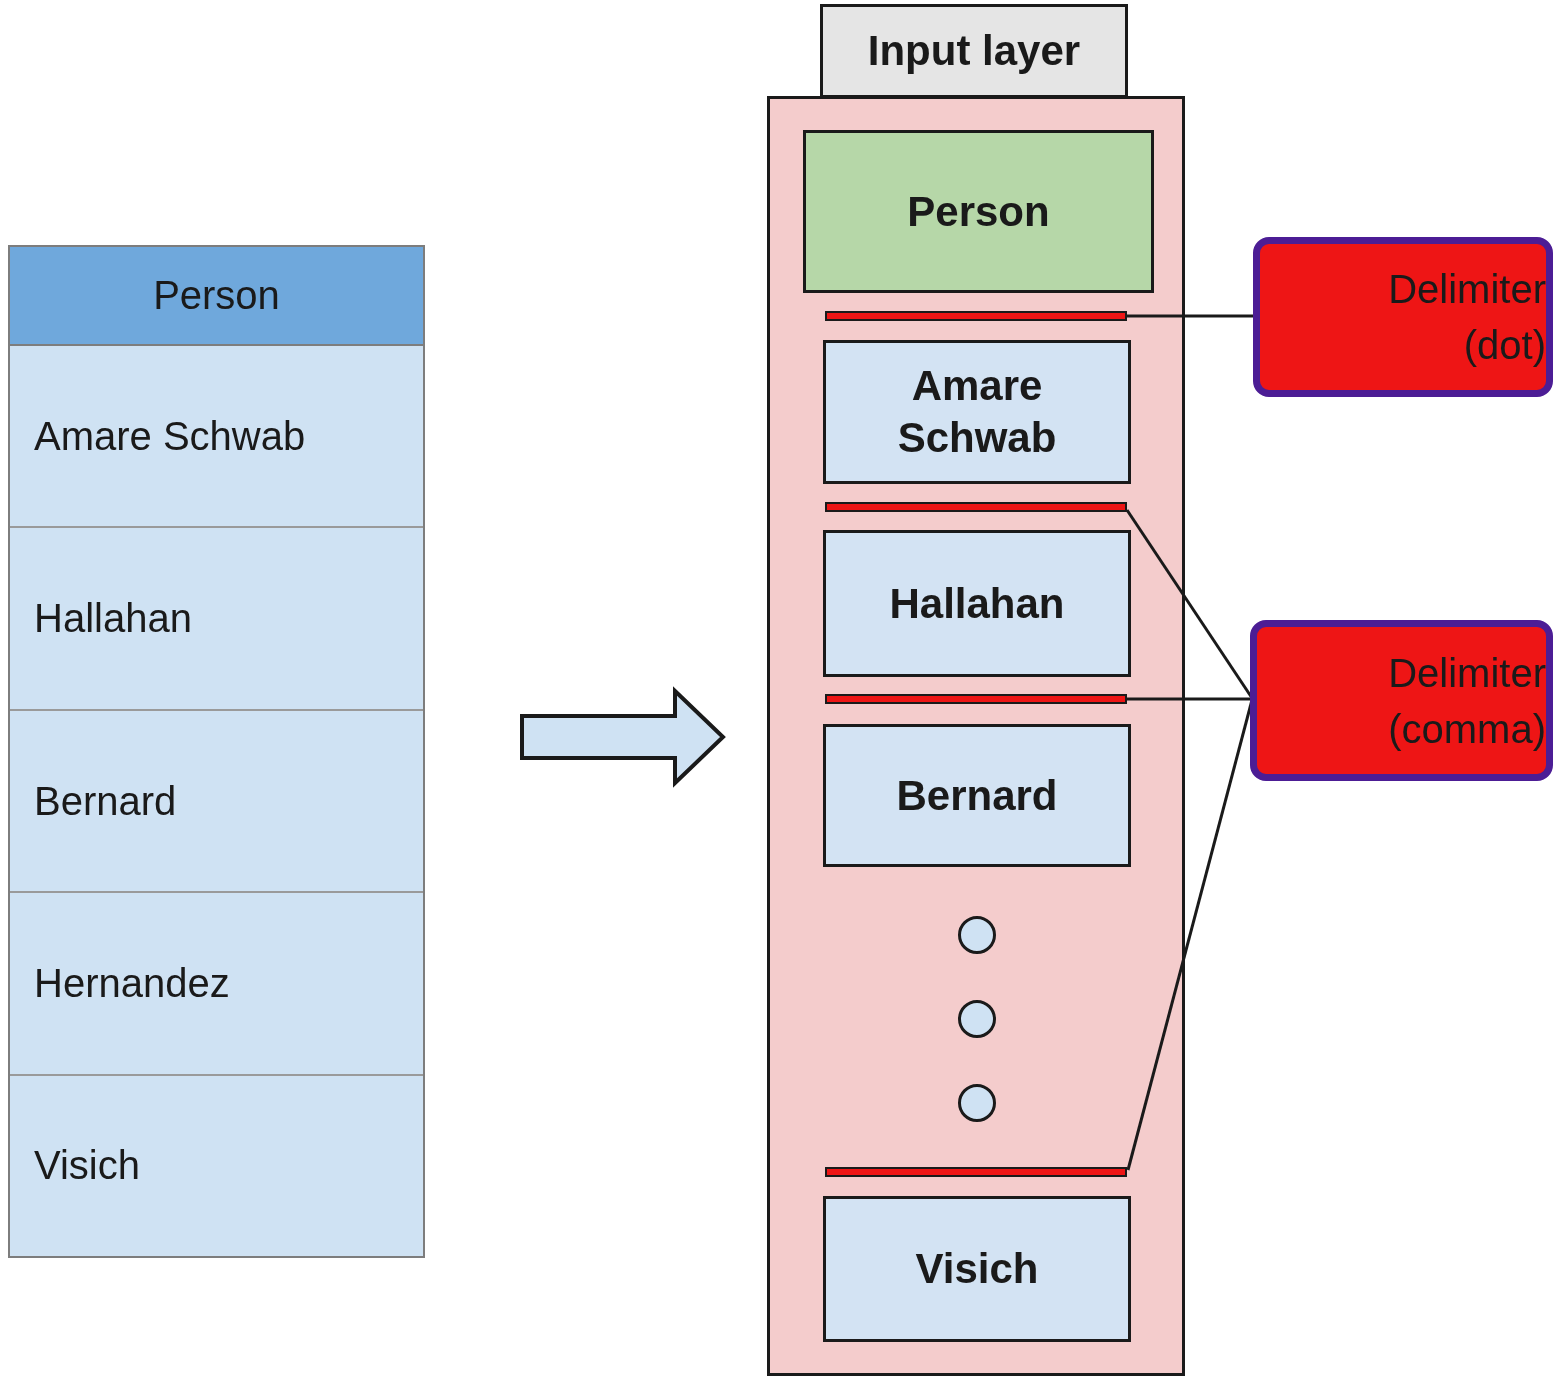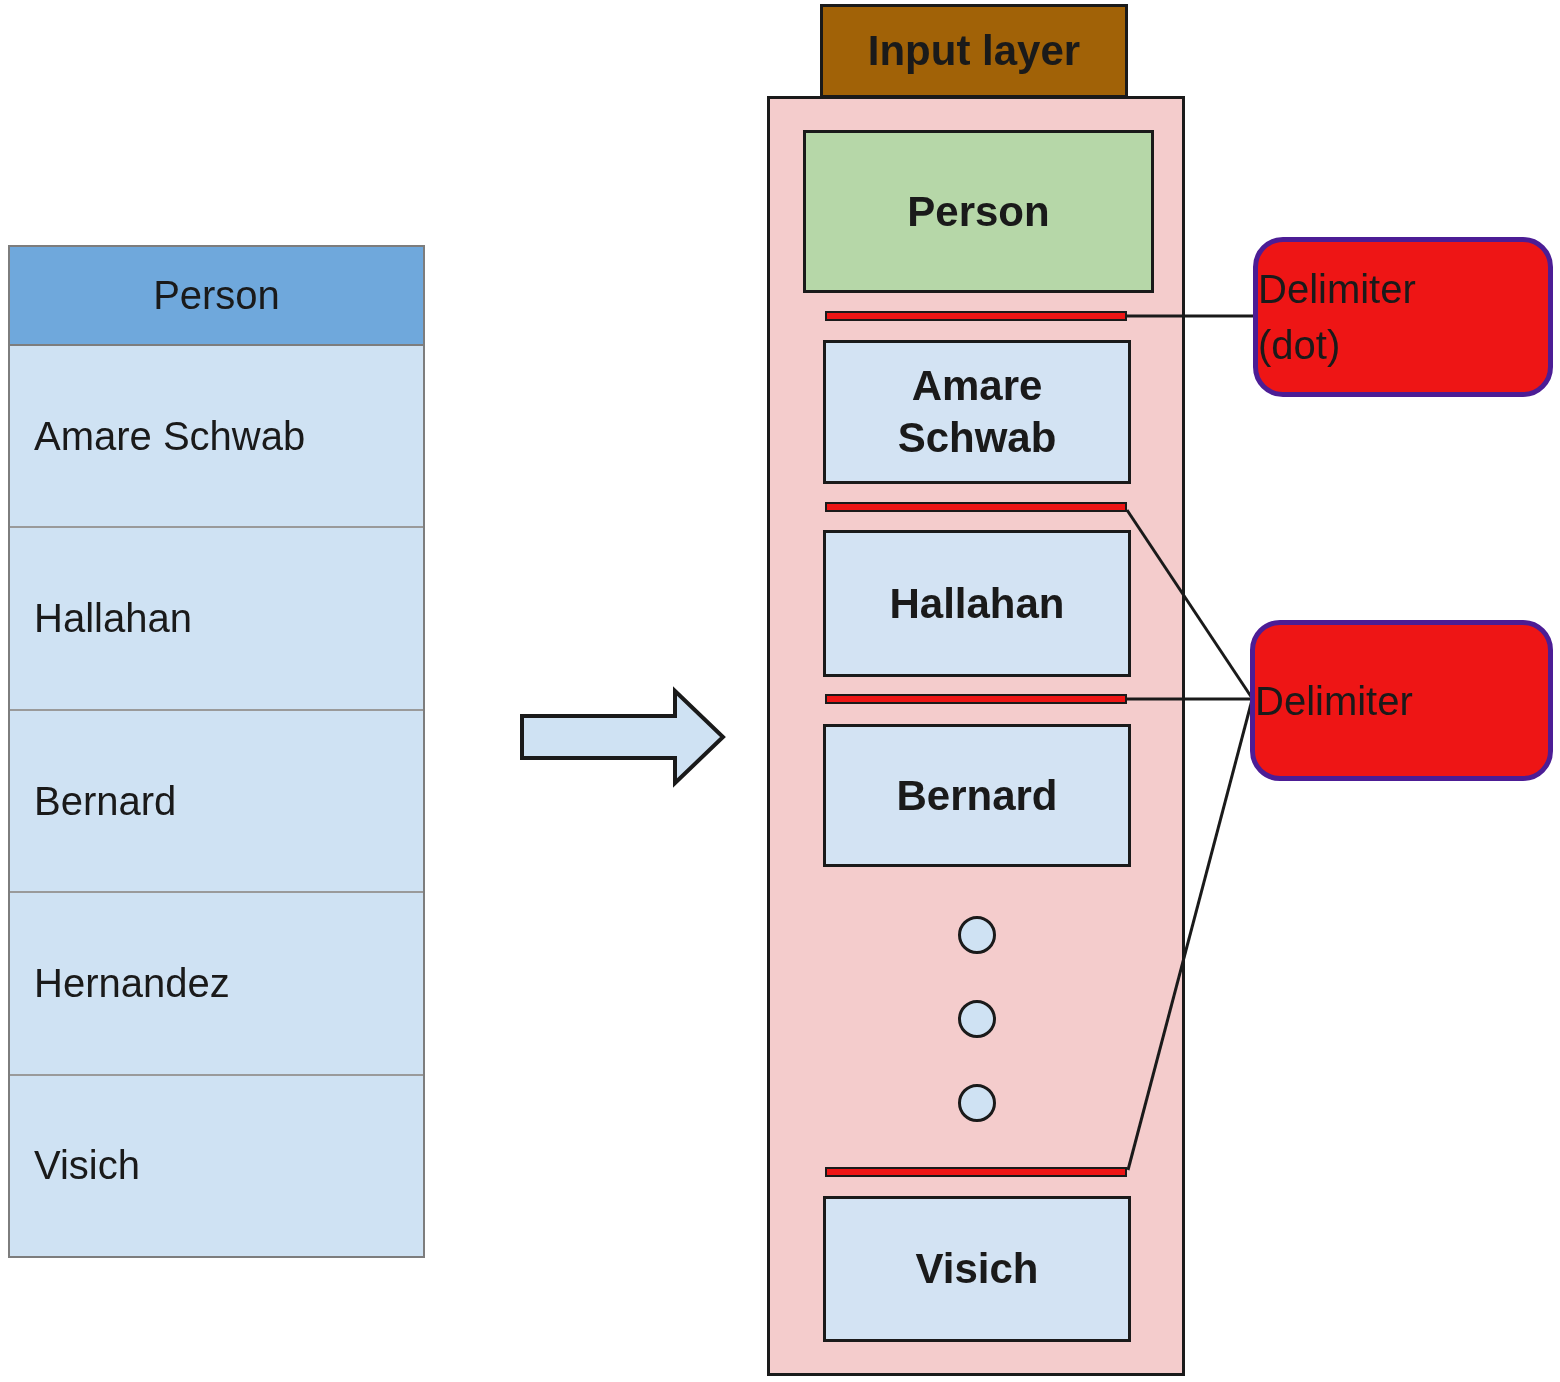--- a/index.html
+++ b/index.html
@@ -49,21 +49,21 @@
   #input-layer-container {
     left: 767px; top: 96px;
     width: 418px; height: 1280px;
     background: #f4cccc;
     border: 3px solid #1a1a1a;
     box-sizing: border-box;
   }
   #input-layer-title {
     left: 820px; top: 4px;
     width: 308px; height: 94px;
-    background: #a16207;
+    background: #e5e5e5;
     border: 3px solid #1a1a1a;
     box-sizing: border-box;
     display: flex; align-items: center; justify-content: center;
     font-size: 42px; font-weight: bold;
     z-index: 3;
   }
   .node-box {
     border: 3px solid #1a1a1a;
     box-sizing: border-box;
     display: flex; align-items: center; justify-content: center;
@@ -111,25 +111,25 @@
 
   
   #connector-overlay {
     left: 0; top: 0; width: 1560px; height: 1382px;
     z-index: 4; pointer-events: none;
   }
 
   
   .callout {
     background: #ee1515;
-    border: 5px solid #4c1d95;
-    border-radius: 30px;
+    border: 7px solid #4c1d95;
+    border-radius: 16px;
     box-sizing: border-box;
     display: flex; flex-direction: column;
-    align-items: flex-start; justify-content: center;
+    align-items: flex-end; justify-content: center;
     font-size: 40px; line-height: 1.4;
     text-align: center;
     z-index: 5;
   }
   #callout-dot   { left: 1253px; top: 237px; width: 300px; height: 160px; }
   #callout-comma { left: 1250px; top: 620px; width: 303px; height: 161px; }
 </style>
 </head>
 <body>
 
@@ -181,15 +181,16 @@
     <line x1="1127" y1="699" x2="1252" y2="699" stroke="#1a1a1a" stroke-width="3"></line>
     <line x1="1128" y1="1170" x2="1252" y2="700" stroke="#1a1a1a" stroke-width="3"></line>
   </svg>
 
   <div id="callout-dot" class="abs callout">
     <div>Delimiter</div>
     <div>(dot)</div>
   </div>
   <div id="callout-comma" class="abs callout">
     <div>Delimiter</div>
+    <div>(comma)</div>
   </div>
 
 </div>
 
 </body></html>

